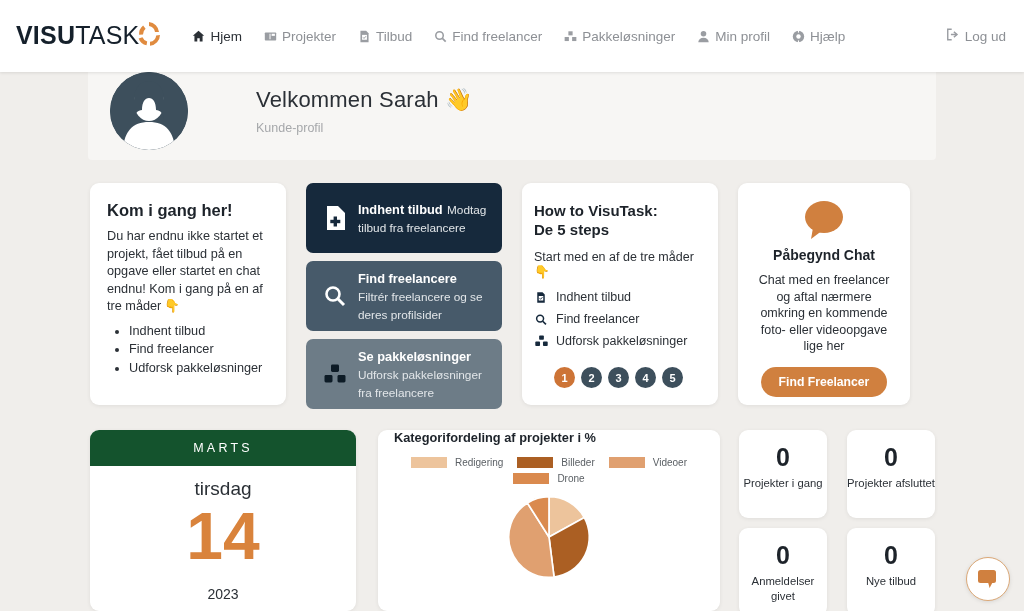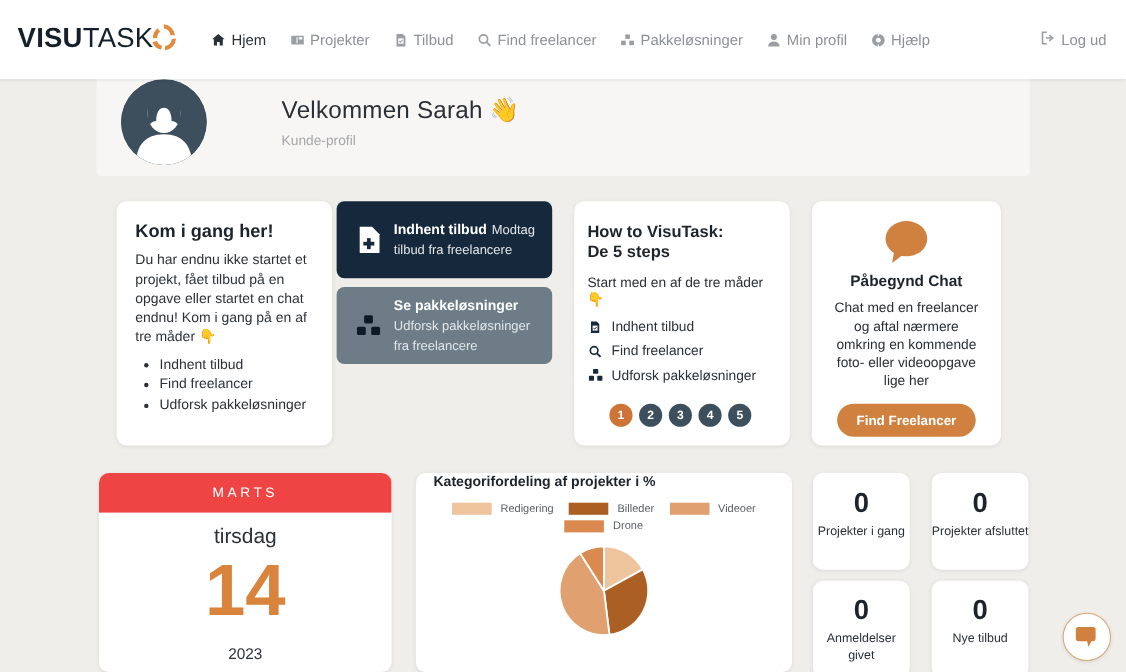--- a/index.html
+++ b/index.html
@@ -67,21 +67,21 @@
   .avatar svg { position: absolute; left: 0; top: 0; }
   .welcome-text { margin-left: 68px; }
   .welcome-title { font-size: 22px; color: #2b3036; font-weight: 400; letter-spacing: .2px; }
   .welcome-sub { font-size: 12.5px; color: #a6a8ab; margin-top: 8px; }
 
   
   .card {
     position: absolute; background: #fff; border-radius: 9px;
     box-shadow: 0 1px 4px rgba(0,0,0,0.07);
   }
-  .c1 { left: 106px; top: 183px; width: 196px; height: 222px; padding: 18px 17px; }
+  .c1 { left: 90px; top: 183px; width: 196px; height: 222px; padding: 18px 17px; }
   .c1 h3 { font-size: 16.5px; font-weight: bold; color: #1d232a; margin-bottom: 8px; }
   .c1 p { font-size: 12.7px; line-height: 17.5px; color: #2b3036; }
   .c1 ul { margin: 6px 0 0 22px; }
   .c1 li { font-size: 12.7px; line-height: 18.5px; color: #2b3036; }
 
   .actioncol { position: absolute; left: 306px; top: 183px; width: 196px; }
   .action {
     height: 70px; border-radius: 7px; margin-bottom: 8px;
     display: flex; align-items: center; padding: 0 12px; cursor: pointer;
   }
@@ -114,21 +114,21 @@
   .btn-orange {
     display: inline-block; margin-top: 12px;
     background: #d0803f; color: #fff; font-size: 12.2px; font-weight: bold;
     padding: 8px 18px; border-radius: 16px; cursor: pointer; border: none;
     font-family: "Liberation Sans", sans-serif;
   }
 
   
   .cal { left: 90px; top: 430px; width: 266px; height: 181px; overflow: hidden; }
   .cal-head {
-    height: 36px; background: #ef4444; color: #fff;
+    height: 36px; background: #14532d; color: #fff;
     display: flex; align-items: center; justify-content: center;
     font-size: 12.5px; letter-spacing: 3.2px; font-weight: 500;
   }
   .cal-body { text-align: center; padding-top: 12px; }
   .cal-day { font-size: 19px; color: #2b3036; }
   .cal-num { font-size: 66px; font-weight: bold; color: #d9833c; line-height: 68px; margin-top: 2px; }
   .cal-year { font-size: 14px; color: #2b3036; margin-top: 16px; }
 
   .chartcard { left: 378px; top: 430px; width: 342px; height: 181px; padding: 0 16px; }
   .chartcard h4 { font-size: 12.8px; font-weight: bold; color: #1d232a; }
@@ -286,20 +286,32 @@
           <path fill="#fff" d="M2 0 H13 L20 7 V24 H2 Z"></path>
           <rect x="8.6" y="10.5" width="3.4" height="10" fill="#16293c"></rect>
           <rect x="5.3" y="13.8" width="10" height="3.4" fill="#16293c"></rect>
         </svg>
     </span>
     <span class="atext">
       <span class="atitle">Indhent tilbud</span>
       <span class="adesc">Modtag tilbud fra freelancere</span>
     </span>
   </div>
+  <div class="action a2">
+    <span class="aicon">
+      <svg width="22" height="22" viewBox="0 0 22 22">
+          <circle cx="9" cy="9" r="6.5" stroke="#fff" stroke-width="2.6" fill="none"></circle>
+          <line x1="13.8" y1="13.8" x2="20" y2="20" stroke="#fff" stroke-width="3"></line>
+        </svg>
+    </span>
+    <span class="atext">
+      <span class="atitle">Find freelancere</span>
+      <span class="adesc">Filtrér freelancere og se deres profilsider</span>
+    </span>
+  </div>
   <div class="action a3">
     <span class="aicon">
       <svg width="22" height="20" viewBox="0 0 22 20">
           <rect x="7" y="0.5" width="8" height="7.5" rx="1.4" fill="#0d1b26"></rect>
           <rect x="0.5" y="11" width="8" height="7.5" rx="1.4" fill="#0d1b26"></rect>
           <rect x="13.5" y="11" width="8" height="7.5" rx="1.4" fill="#0d1b26"></rect>
         </svg>
     </span>
     <span class="atext">
       <span class="atitle">Se pakkeløsninger</span>

